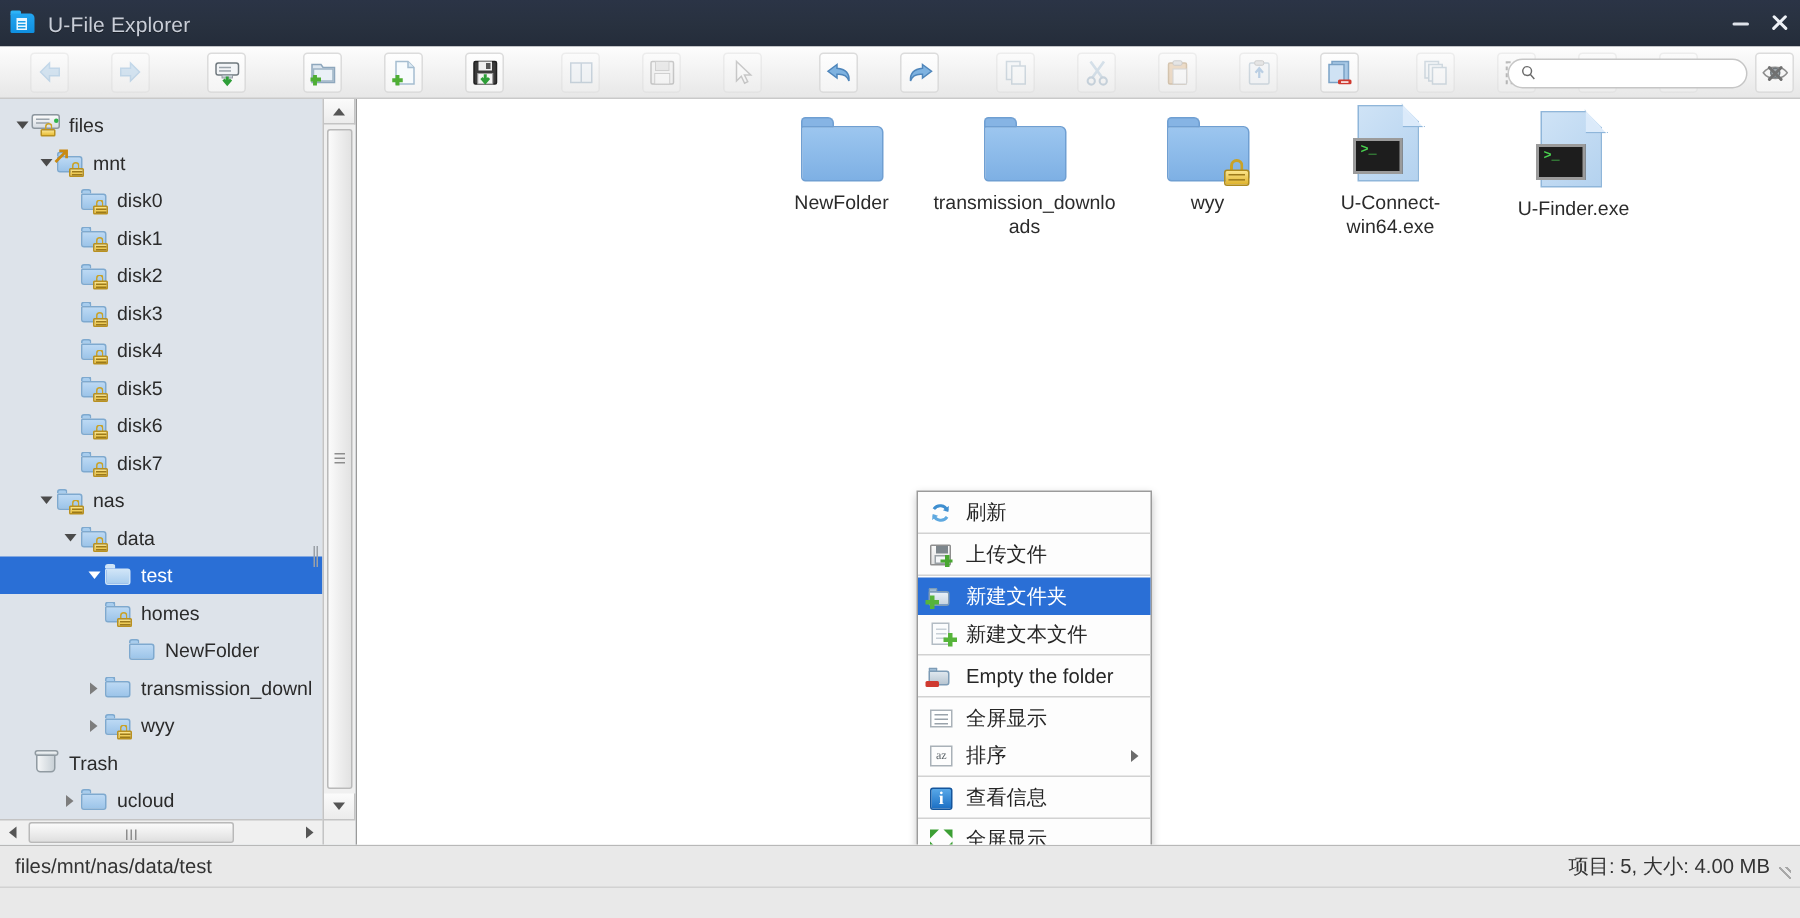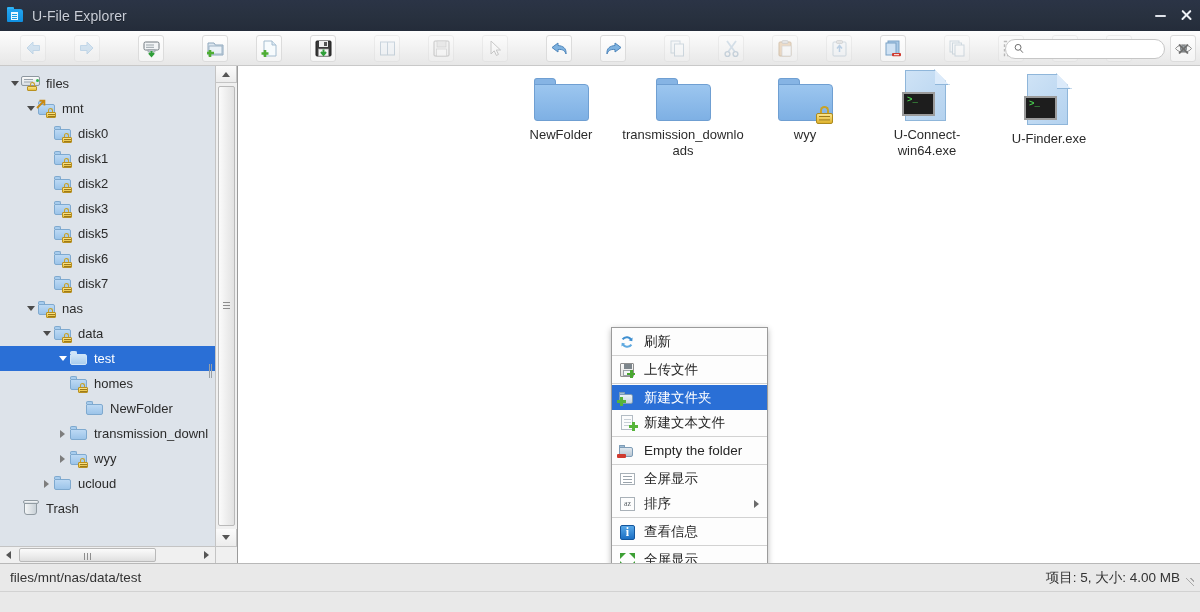--- a/index.html
+++ b/index.html
@@ -680,20 +680,35 @@
             <span class="ticon">
               <div class="f16">
                 <div class="tab"></div>
                 <div class="bod"></div>
                 <div class="lock">
                   <div class="shk"></div>
                   <div class="bdy"></div>
                 </div>
               </div>
             </span>
+            <span class="tlabel">disk4</span>
+          </div>
+          <div class="trow">
+            <span style="display:inline-block;width:40px;flex:0 0 40px;"></span>
+            <span class="twist"></span>
+            <span class="ticon">
+              <div class="f16">
+                <div class="tab"></div>
+                <div class="bod"></div>
+                <div class="lock">
+                  <div class="shk"></div>
+                  <div class="bdy"></div>
+                </div>
+              </div>
+            </span>
             <span class="tlabel">disk5</span>
           </div>
           <div class="trow">
             <span style="display:inline-block;width:40px;flex:0 0 40px;"></span>
             <span class="twist"></span>
             <span class="ticon">
               <div class="f16">
                 <div class="tab"></div>
                 <div class="bod"></div>
                 <div class="lock">
@@ -816,42 +831,42 @@
                 <div class="bod"></div>
                 <div class="lock">
                   <div class="shk"></div>
                   <div class="bdy"></div>
                 </div>
               </div>
             </span>
             <span class="tlabel">wyy</span>
           </div>
           <div class="trow">
+            <span style="display:inline-block;width:8px;flex:0 0 8px;"></span>
+            <span class="twist"></span>
+            <span class="ticon">
+              <div class="trash">
+                <div class="can"></div>
+                <div class="lid"></div>
+              </div>
+            </span>
+            <span class="tlabel">Trash</span>
+          </div>
+          <div class="trow">
             <span style="display:inline-block;width:40px;flex:0 0 40px;"></span>
             <span class="twist right">
               <i></i>
             </span>
             <span class="ticon">
               <div class="f16">
                 <div class="tab"></div>
                 <div class="bod"></div>
               </div>
             </span>
             <span class="tlabel">ucloud</span>
-          </div>
-          <div class="trow">
-            <span style="display:inline-block;width:8px;flex:0 0 8px;"></span>
-            <span class="twist"></span>
-            <span class="ticon">
-              <div class="trash">
-                <div class="can"></div>
-                <div class="lid"></div>
-              </div>
-            </span>
-            <span class="tlabel">Trash</span>
           </div>
         </div>
 
       <div class="vscroll">
         <div class="arrow up">
             <i></i>
           </div>
         <div class="thumb"></div>
         <div class="arrow dn">
             <i></i>

